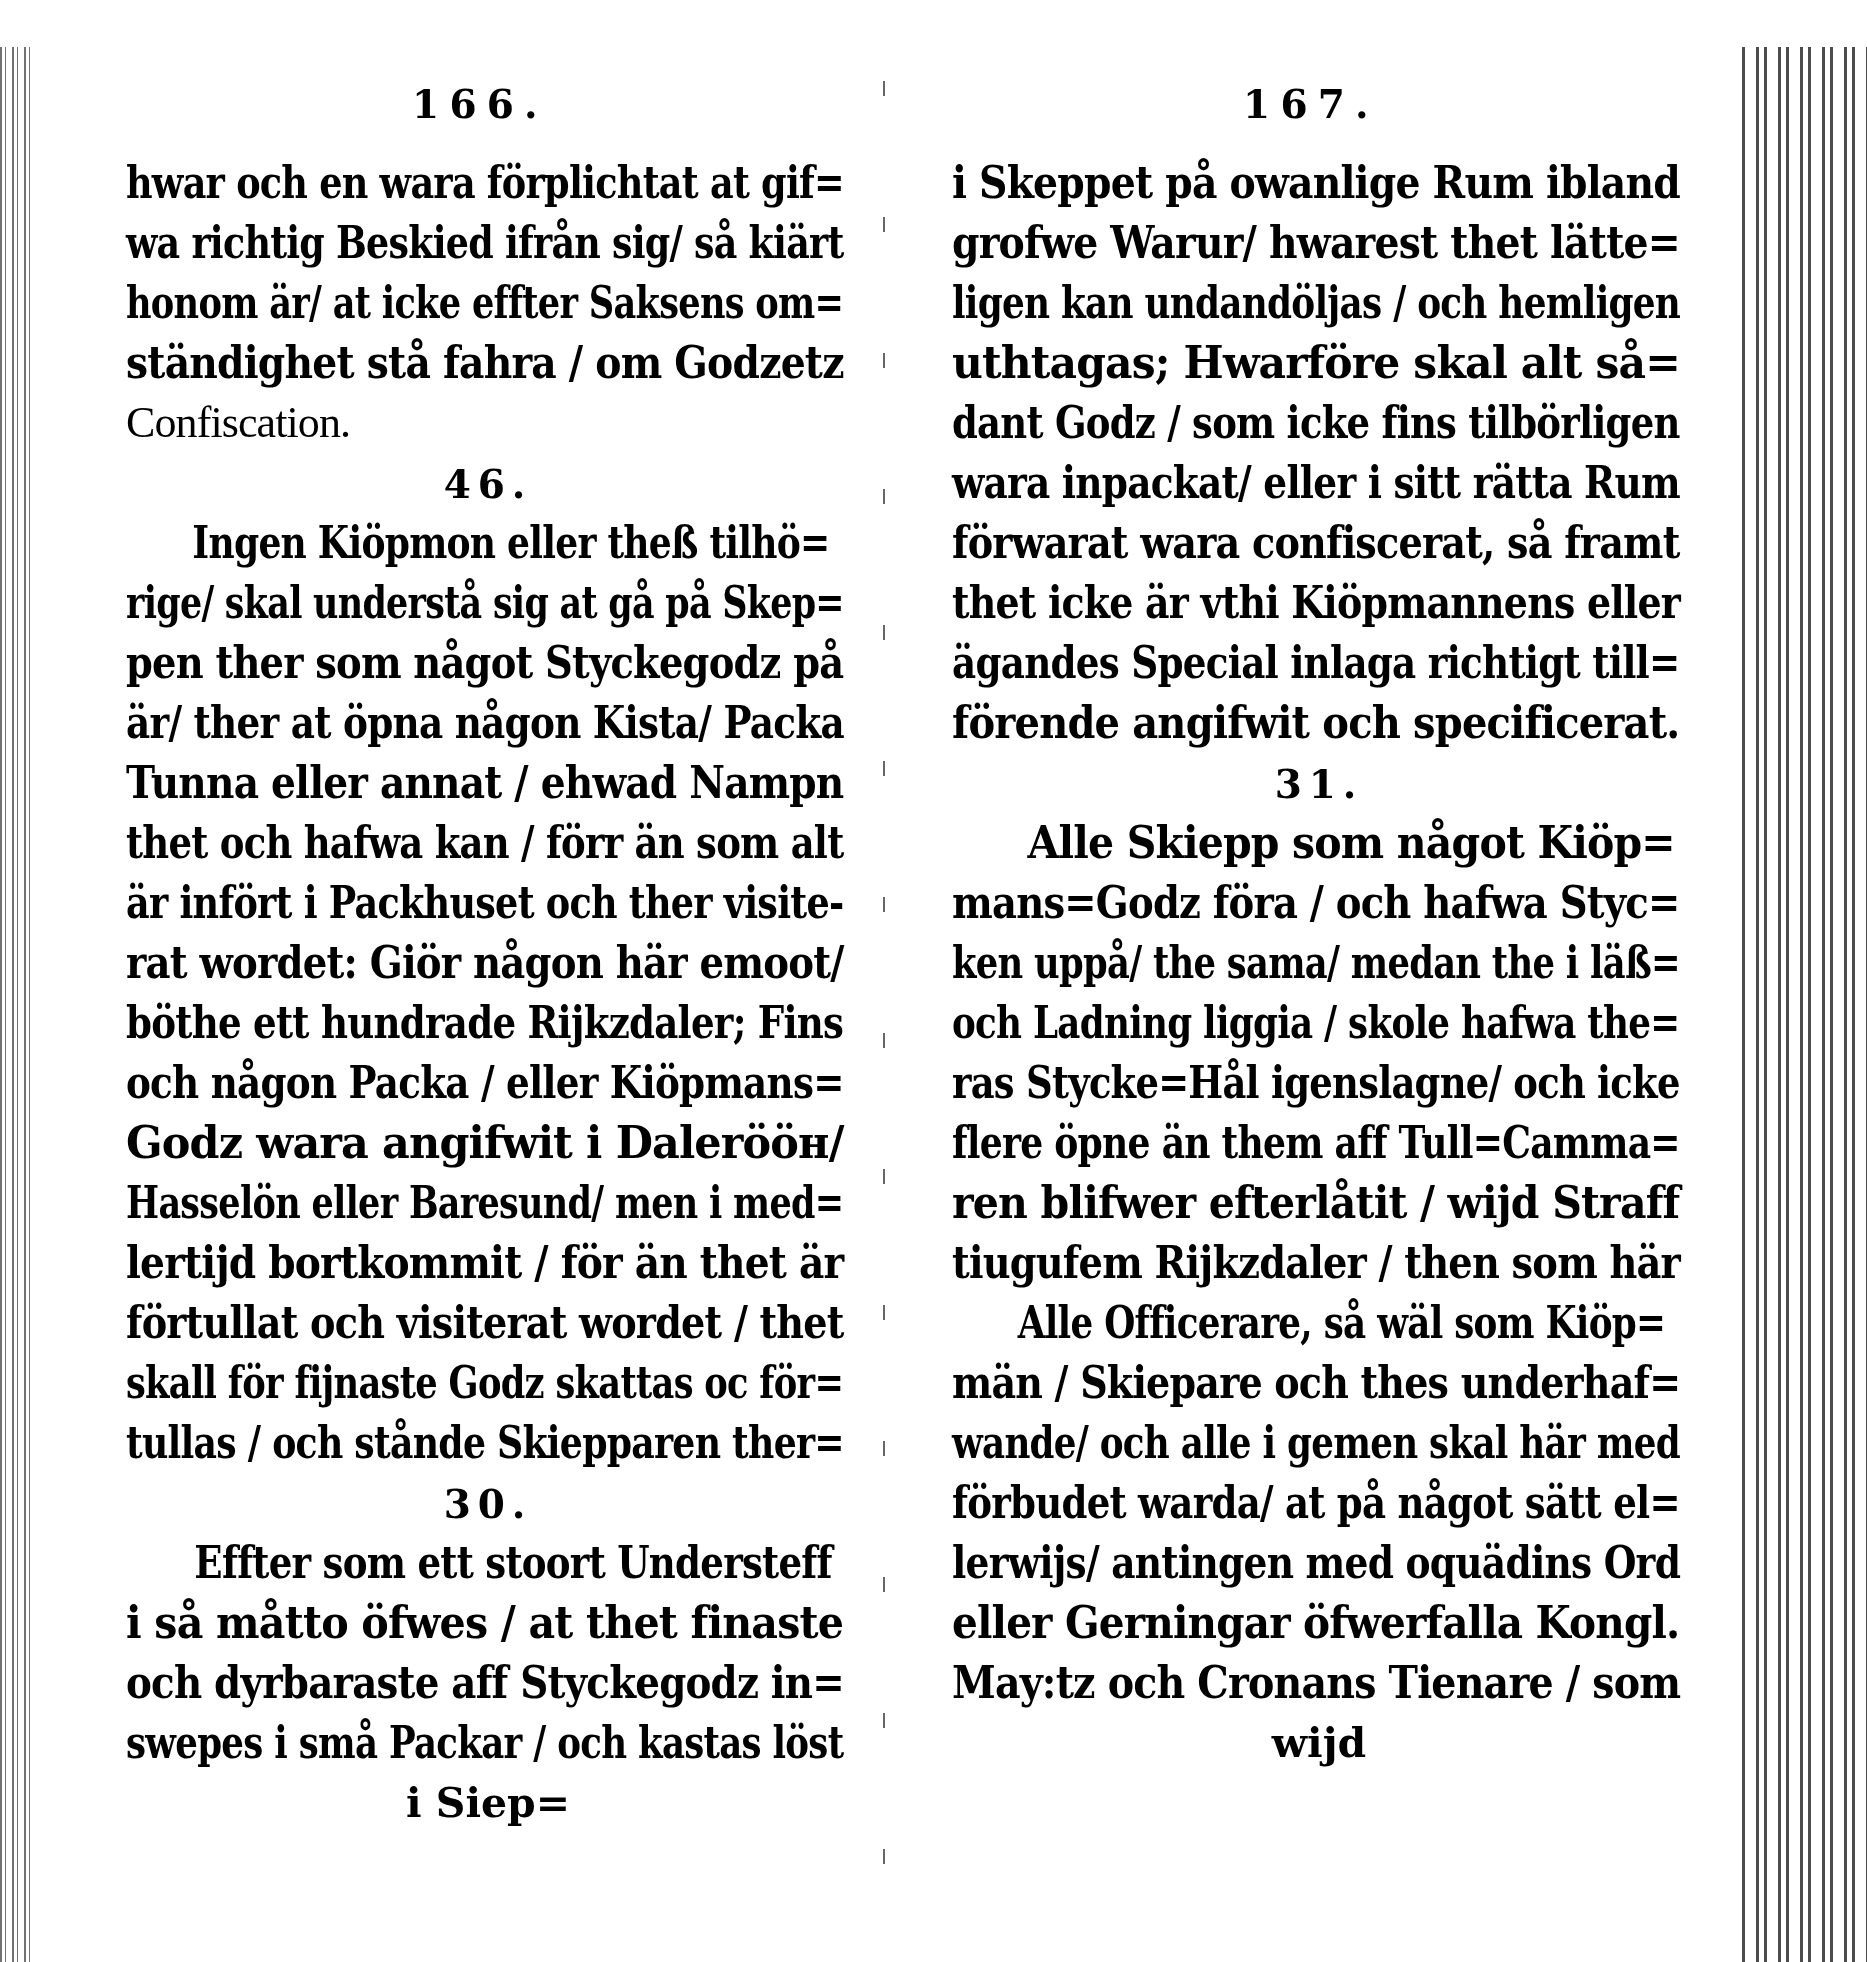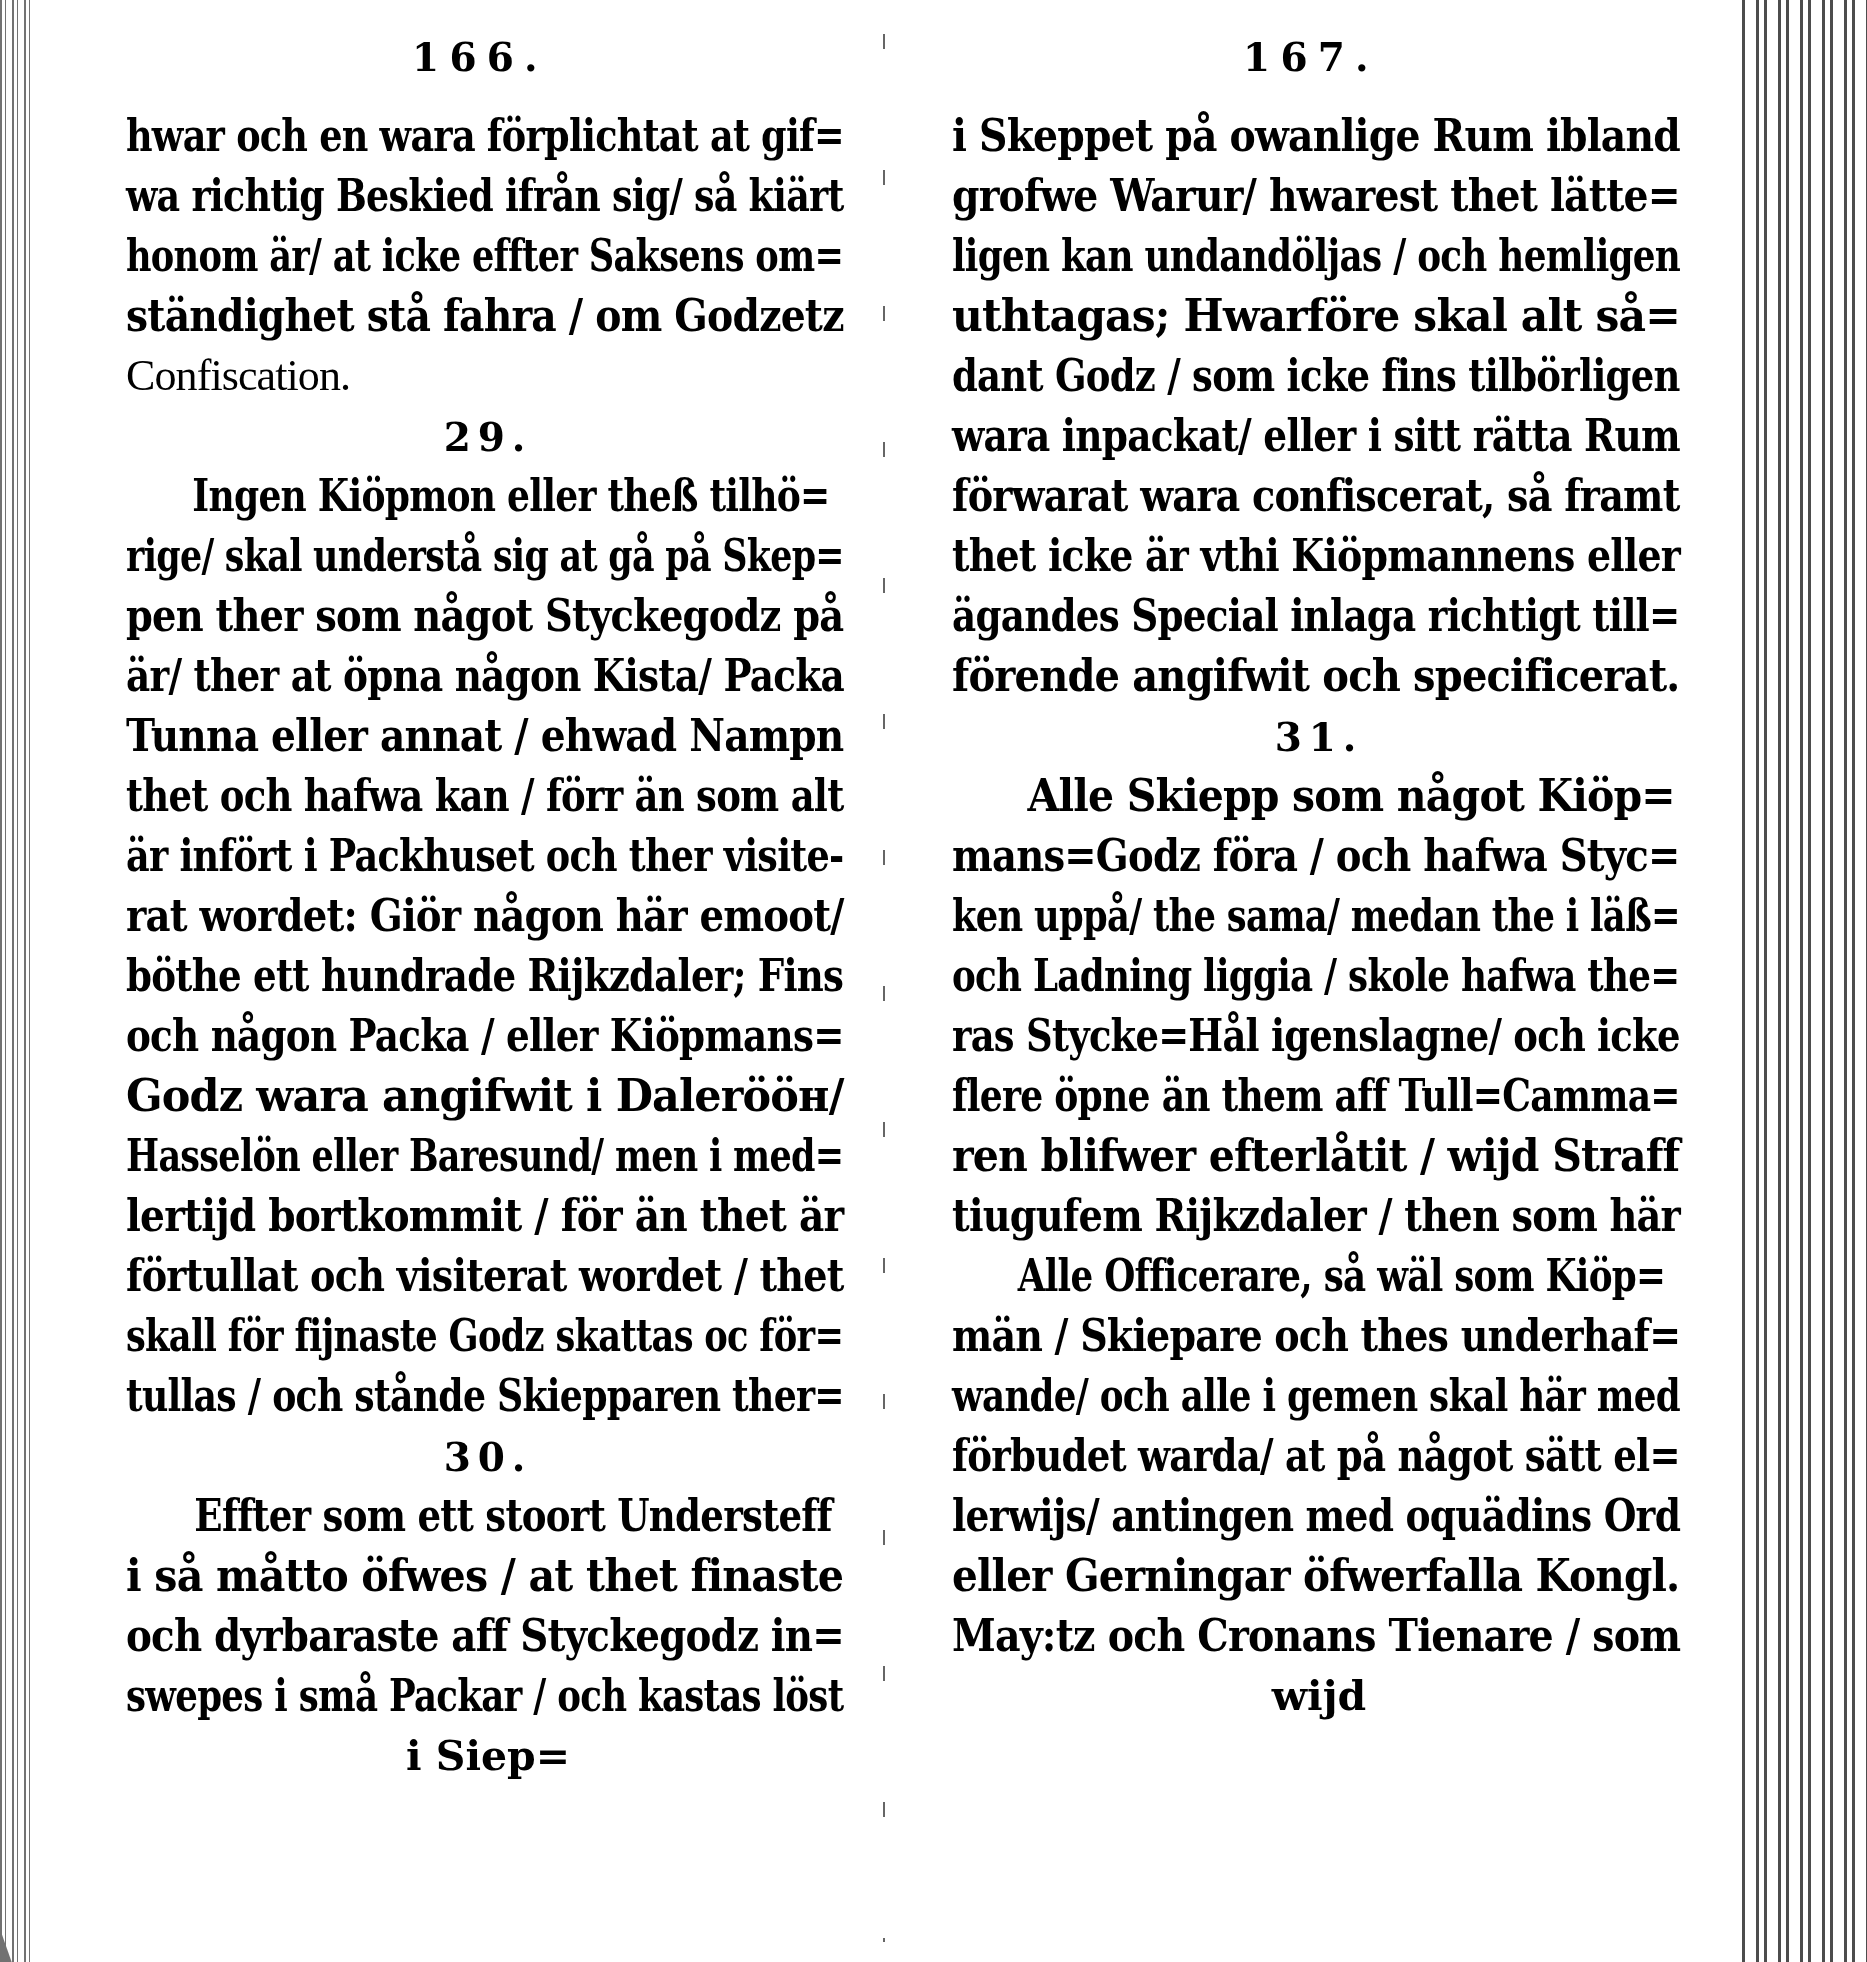--- a/index.html
+++ b/index.html
@@ -1,18 +1,18 @@
 <!DOCTYPE html>
 <html style="font-size:13.6px"><head>
 <meta charset="utf-8">
 <style>
   html, body { margin: 0; padding: 0; background: #ffffff; }
   body { width: 1867px; height: 1963px; position: relative; overflow: hidden;
          font-family: "DejaVu Serif", serif; color: #000; }
-  .spread { position: absolute; inset: 0; }
+  .spread { position: absolute; inset: 0; margin-top: 47px; }
   .edge-left { position: absolute; left: 0; top: 0; width: 31px; height: 1963px;
     background: repeating-linear-gradient(90deg, #000 0 1.7px, #fff 1.7px 5.1px, #000 5.1px 6px, #fff 6px 12px); opacity: .55; }
   .edge-left::after { content: ""; position: absolute; left: 0; bottom: 0; width: 12px; height: 34px; background: #000; clip-path: polygon(0 0, 100% 100%, 0 100%); }
   .edge-right { position: absolute; left: 1742px; top: 0; width: 125px; height: 1963px;
     background: repeating-linear-gradient(90deg, #000 0 2.6px, #fff 2.6px 7.7px, #000 7.7px 8.5px, #fff 8.5px 14.5px, #000 14.5px 17px, #fff 17px 22px); opacity: .7; }
   .gutter { position: absolute; left: 883px; top: 34px; width: 1.7px; height: 1908px;
     background: repeating-linear-gradient(180deg, #000 0 15.3px, transparent 15.3px 136px); opacity: .6; }
   .page { position: absolute; top: 0; }
   .page.left { left: 118px; width: 724px; }
   .page.right { left: 944px; width: 734px; }
@@ -39,21 +39,21 @@
 
   <div class="page left">
     <div class="folio">166.</div>
     <div class="text">
       <div class="line" style="transform: scaleX(0.832);">hwar och en wara förplichtat at gif=</div>
       <div class="line" style="transform: scaleX(0.828);">wa richtig Beskied ifrån sig/ så kiärt</div>
       <div class="line" style="transform: scaleX(0.799);">honom är/ at icke effter Saksens om=</div>
       <div class="line" style="transform: scaleX(0.893);">ständighet stå fahra / om Godzetz</div>
       <div class="line last roman">Confiscation.</div>
 
-      <div class="section-num">29.</div>
+      <div class="section-num">46.</div>
       <div class="line indent" style="transform: scaleX(0.819);">Ingen Kiöpmon eller theß tilhö=</div>
       <div class="line" style="transform: scaleX(0.793);">rige/ skal understå sig at gå på Skep=</div>
       <div class="line" style="transform: scaleX(0.873);">pen ther som något Styckegodz på</div>
       <div class="line" style="transform: scaleX(0.85);">är/ ther at öpna någon Kista/ Packa</div>
       <div class="line" style="transform: scaleX(0.889);">Tunna eller annat / ehwad Nampn</div>
       <div class="line" style="transform: scaleX(0.841);">thet och hafwa kan / förr än som alt</div>
       <div class="line" style="transform: scaleX(0.831);">är infört i Packhuset och ther visite-</div>
       <div class="line" style="transform: scaleX(0.878);">rat wordet: Giör någon här emoot/</div>
       <div class="line" style="transform: scaleX(0.845);">böthe ett hundrade Rijkzdaler; Fins</div>
       <div class="line" style="transform: scaleX(0.848);">och någon Packa / eller Kiöpmans=</div>

